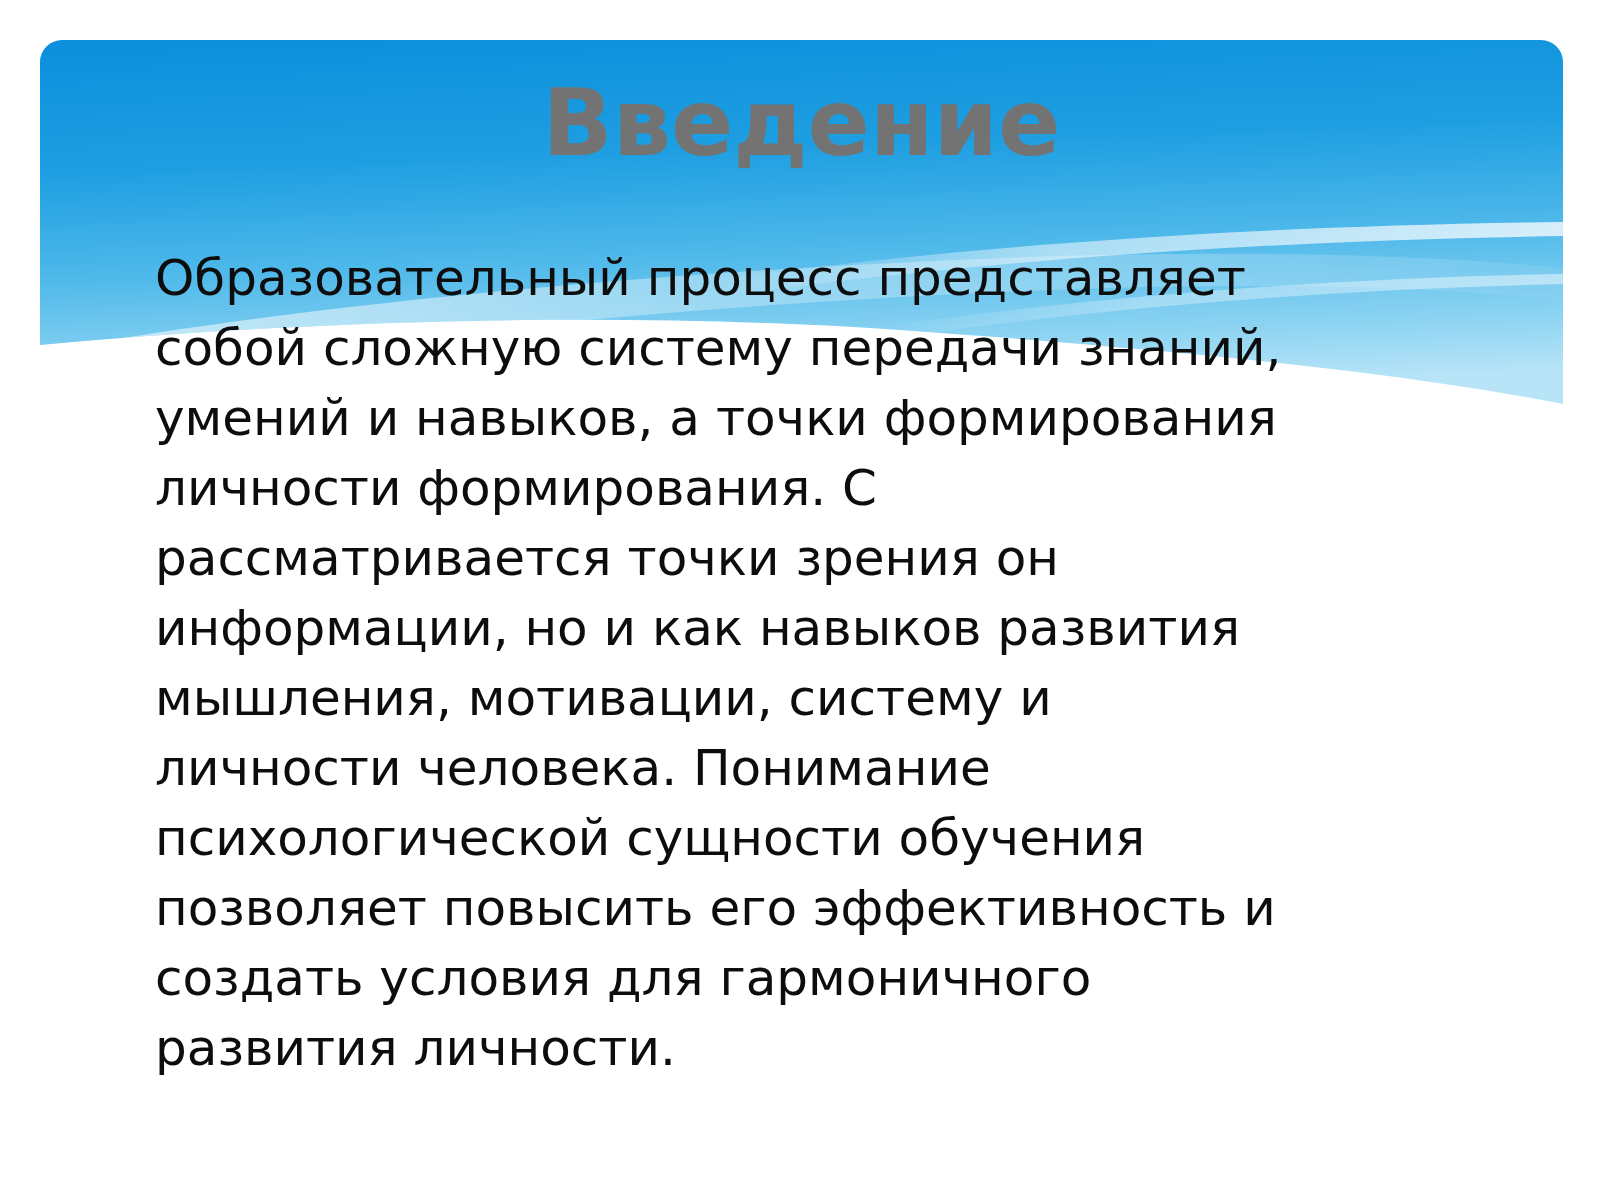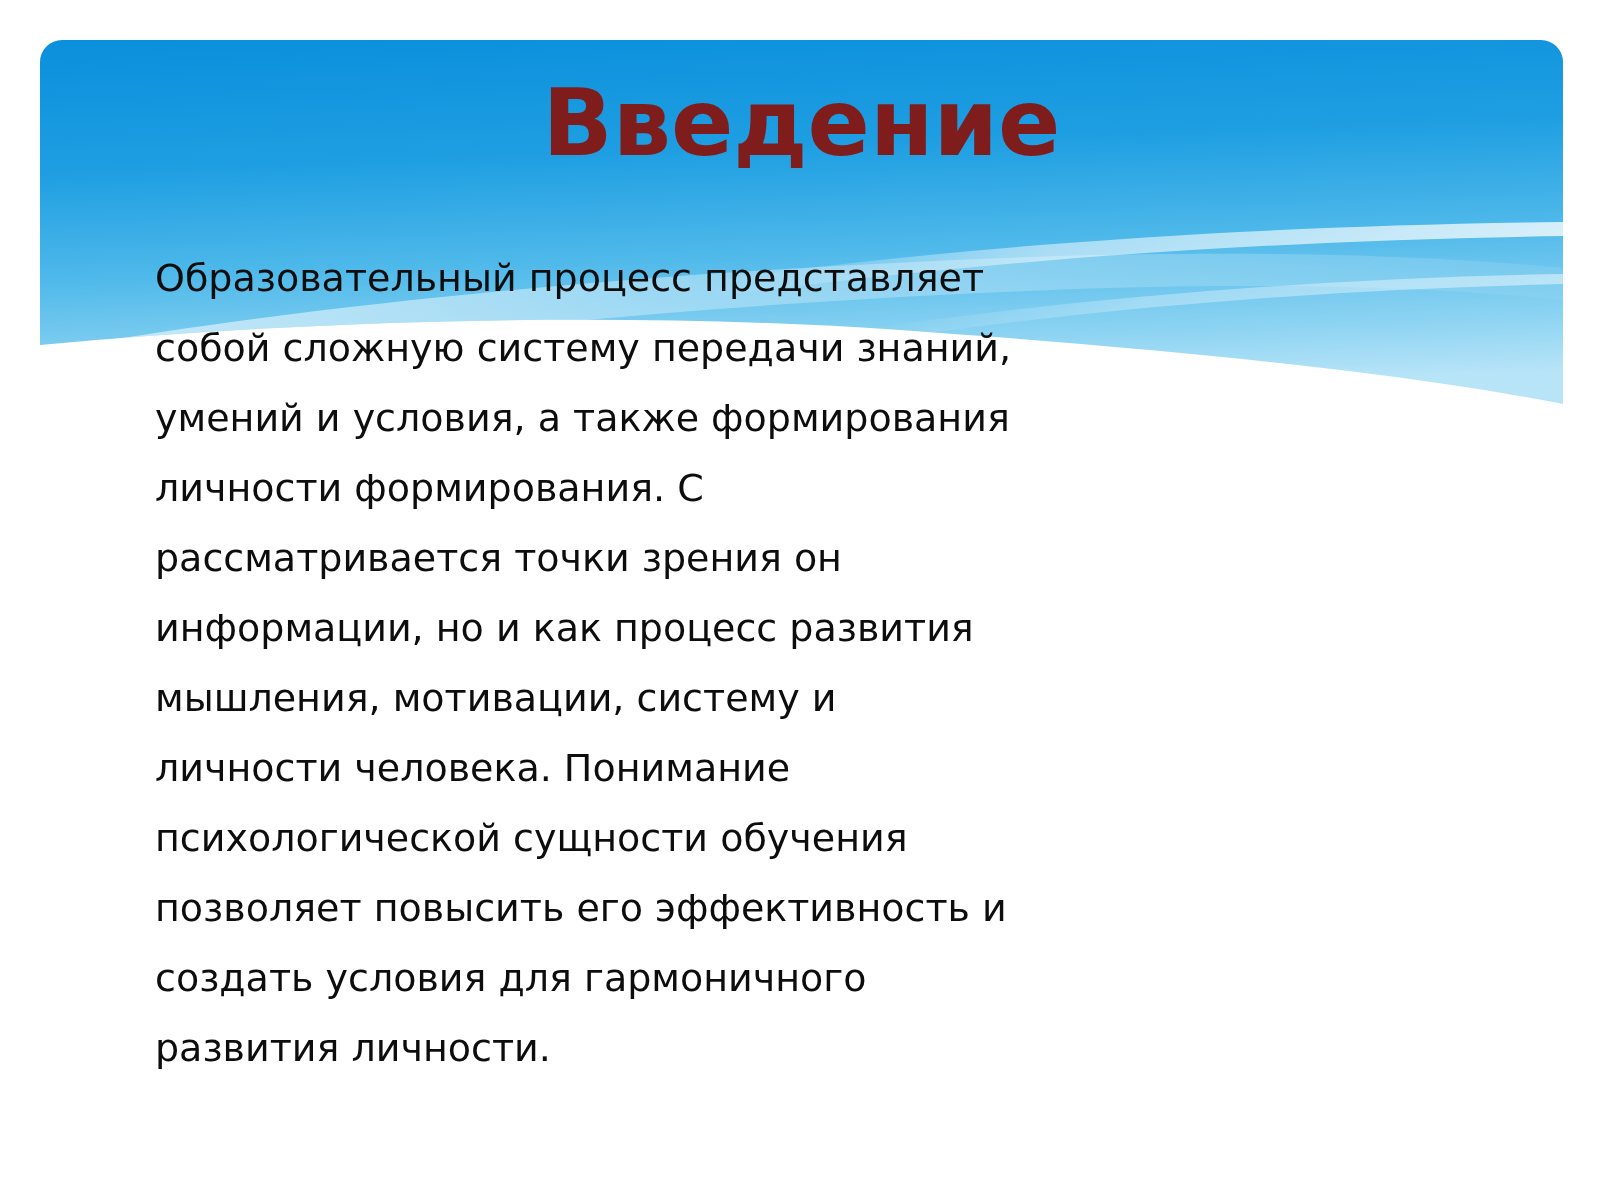--- a/index.html
+++ b/index.html
@@ -41,34 +41,34 @@
   #title {
     position: absolute;
     left: 40px;
     top: 78px;
     width: 1523px;
     text-align: center;
     font-family: "DejaVu Sans", sans-serif;
     font-weight: bold;
     font-size: 92px;
     line-height: 1.0;
-    color: #7f1d1d;
+    color: #737373;
     letter-spacing: 0px;
     white-space: nowrap;
   }
 
   
   #body-text {
     position: absolute;
     left: 155px;
     top: 243px;
     width: 1215px;
     font-family: "DejaVu Sans", sans-serif;
     font-weight: normal;
-    font-size: 38px;
+    font-size: 50px;
     line-height: 70px;
     color: #0d0d0d;
     text-align: left;
     word-spacing: 0px;
   }
   #body-text .ln {
     display: block;
     white-space: nowrap;
   }
 </style>
@@ -128,24 +128,24 @@
                C 1180 352 1400 374 1563 406
                L 1563 470 L 40 470 Z" fill="#ffffff"></path>
     </svg>
   </div>
 
   <div id="title">Введение</div>
 
   <div id="body-text">
     <span class="ln">Образовательный процесс представляет</span>
     <span class="ln">собой сложную систему передачи знаний,</span>
-    <span class="ln">умений и условия, а также формирования</span>
+    <span class="ln">умений и навыков, а точки формирования</span>
     <span class="ln">личности формирования. С</span>
     <span class="ln">рассматривается точки зрения он</span>
-    <span class="ln">информации, но и как процесс развития</span>
+    <span class="ln">информации, но и как навыков развития</span>
     <span class="ln">мышления, мотивации, систему и</span>
     <span class="ln">личности человека. Понимание</span>
     <span class="ln">психологической сущности обучения</span>
     <span class="ln">позволяет повысить его эффективность и</span>
     <span class="ln">создать условия для гармоничного</span>
     <span class="ln">развития личности.</span>
   </div>
 
 </div>
 

